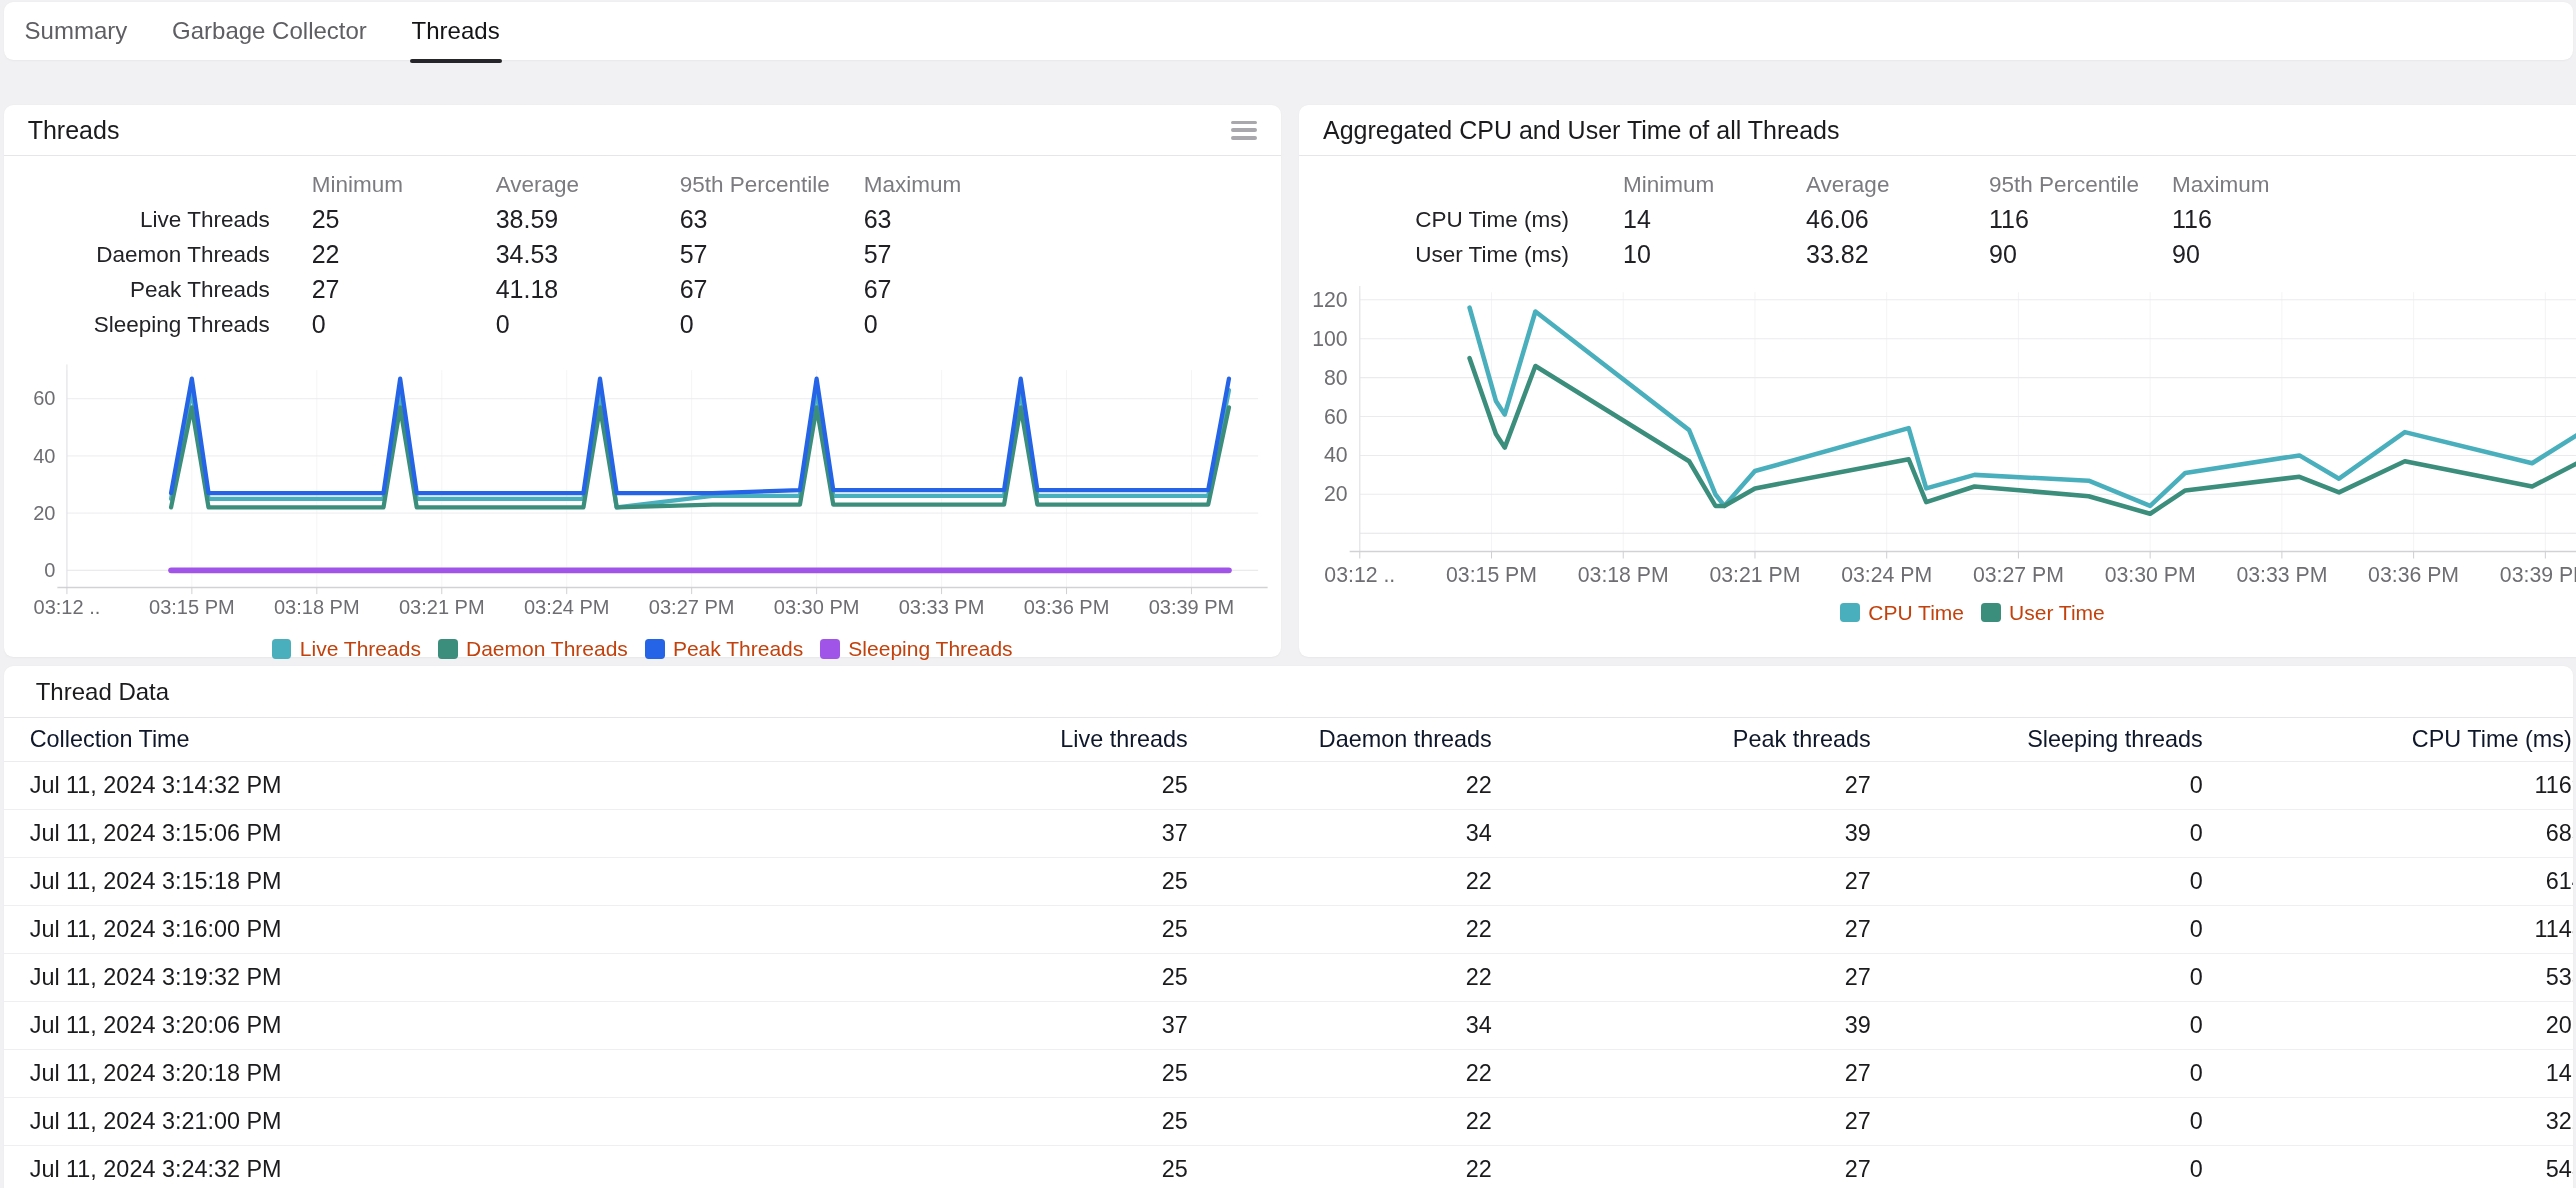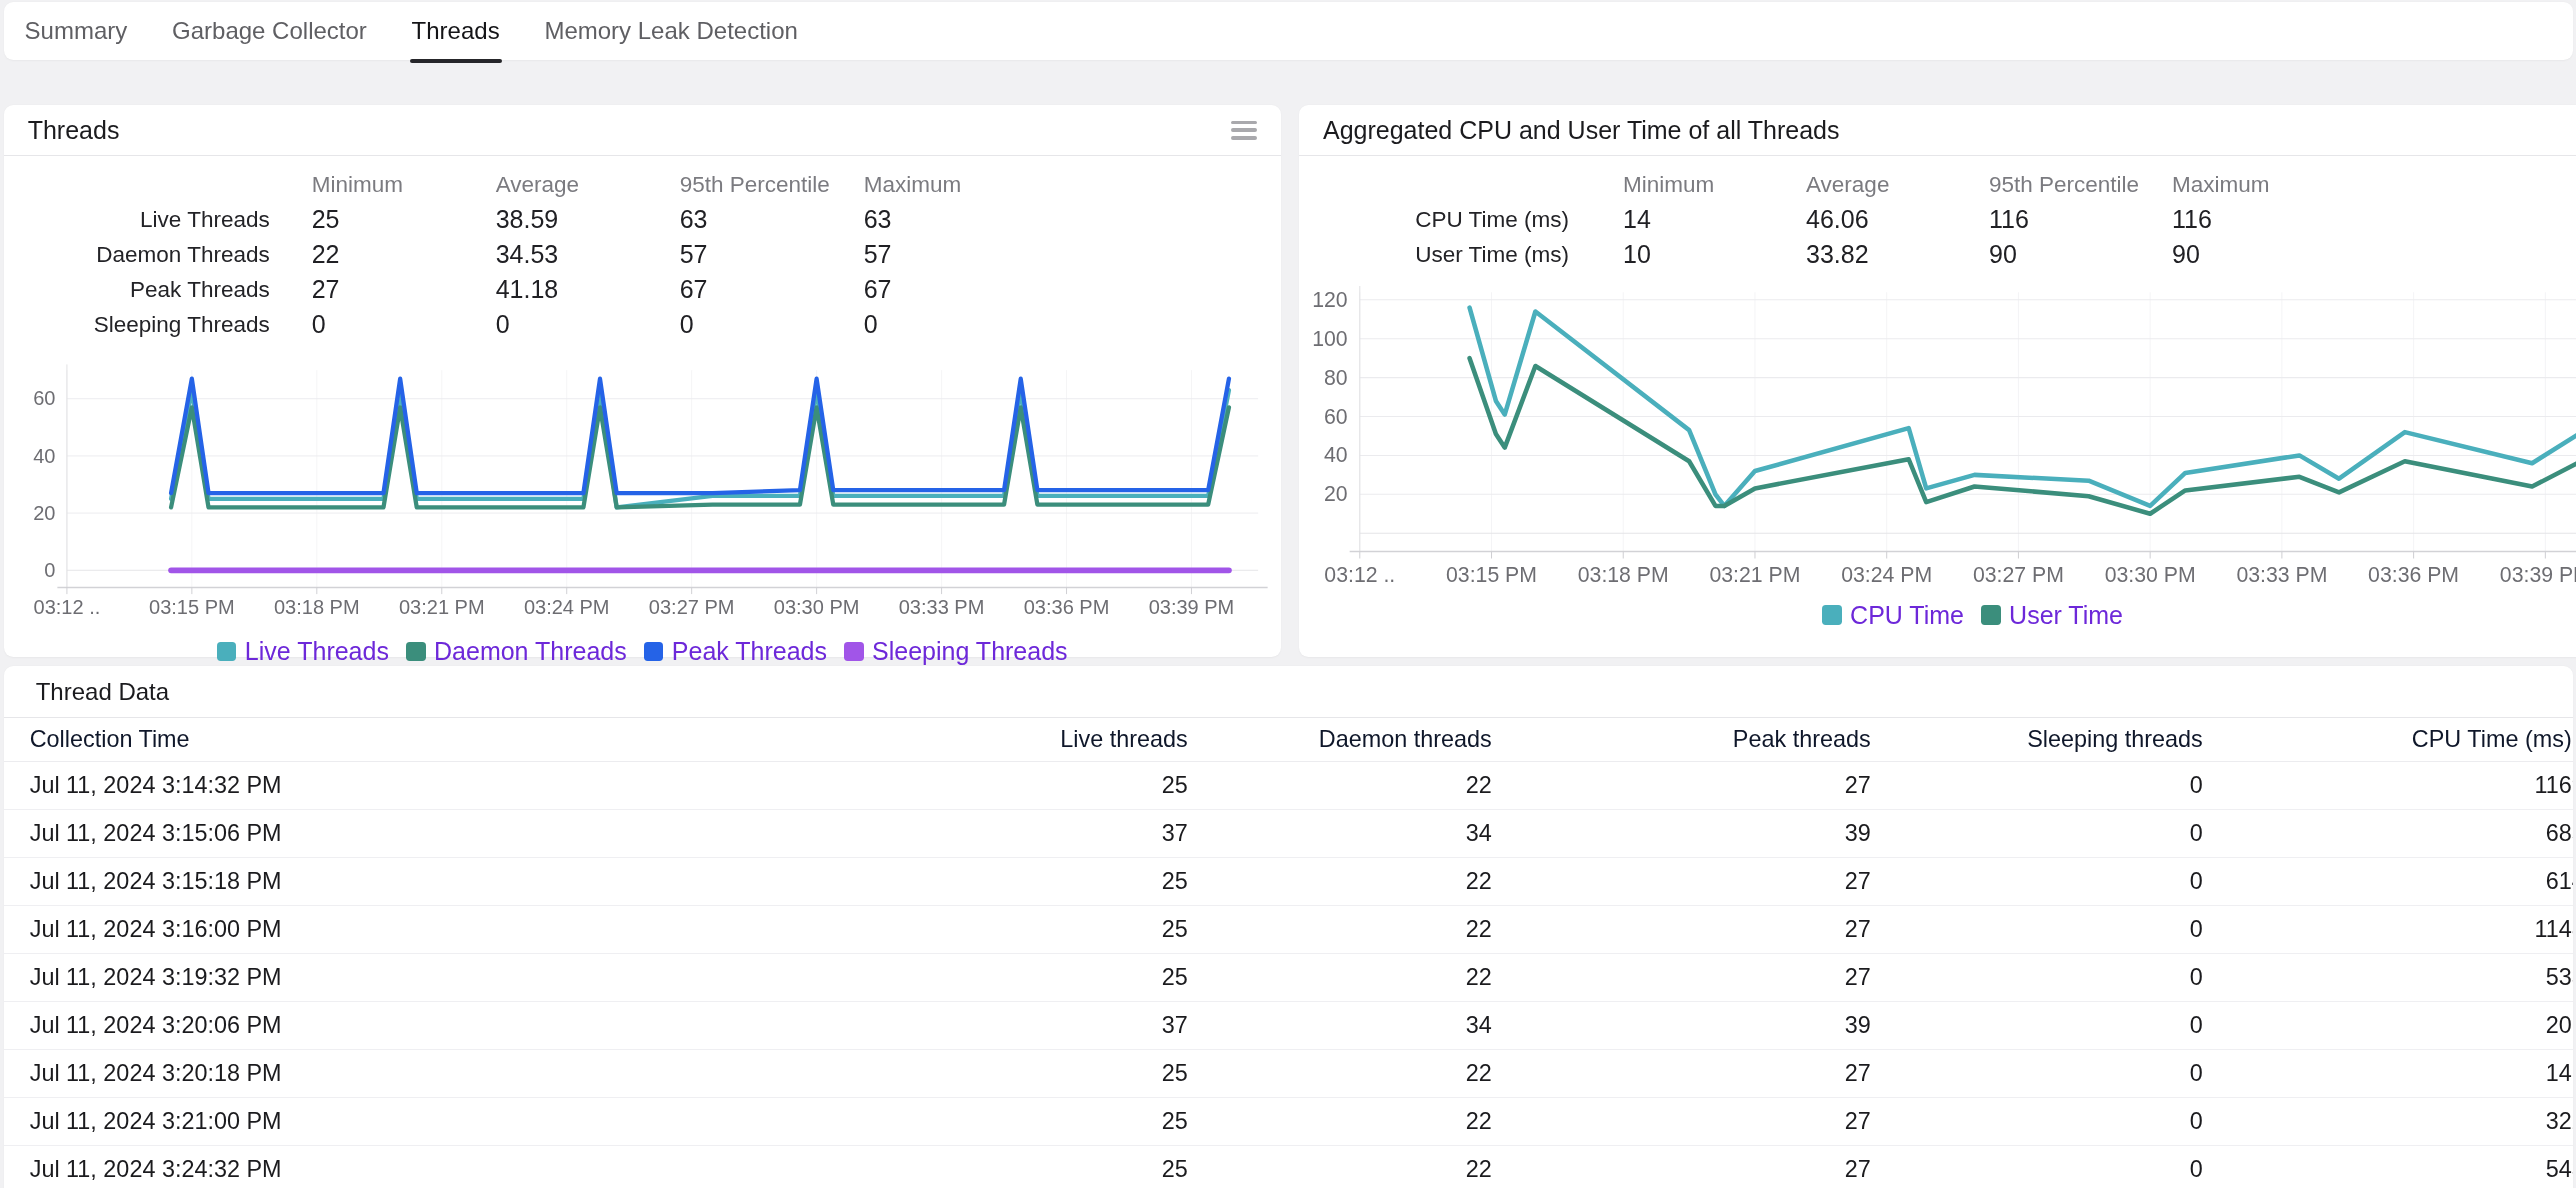--- a/index.html
+++ b/index.html
@@ -36,21 +36,21 @@
   .stats-row .val { font-size:25px; color:#202024; }
 
   .chart-wrap { margin-top:7.5px; }
   #panel-threads .chart-wrap { margin-top:11.2px; }
   svg.chart { display:block; width:100%; }
   svg.chart text { font-family:"Liberation Sans","DejaVu Sans",sans-serif; font-size:21px; fill:#6d6d72; }
 
   .legend { display:flex; justify-content:center; align-items:center; gap:17px; margin-top:13px; }
   .legend-item { display:flex; align-items:center; gap:8.4px; cursor:pointer; }
   .legend-swatch { width:19.7px; height:19.7px; border-radius:3.7px; }
-  .legend-label { font-size:25px; color:#6d28d9; }
+  .legend-label { font-size:21px; color:#c2410c; }
 
   
   #panel-table { left:3.7px; top:666px; width:2569px; height:562px; }
   .table-title-bar { height:52px; display:flex; align-items:center; padding:0 32px;
     border-bottom:0.9px solid #e6e6e9; }
   .table-title { font-size:24px; color:#1b1b1e; }
   table#thread-table { width:2569px; border-collapse:collapse; table-layout:fixed; }
   #thread-table th { height:43px; font-weight:normal; font-size:23.4px; color:#0f172a;
     border-bottom:0.9px solid #ececef; }
   #thread-table td { height:48px; font-size:23.4px; color:#1b1b1e; border-bottom:0.9px solid #efeff2; }
@@ -58,21 +58,20 @@
   #thread-table th:first-child, #thread-table td:first-child { text-align:left; padding-left:26px; }
   #thread-table th:last-child,  #thread-table td:last-child  { padding-right:45px; }
 </style>
 </head>
 <body>
 
 <nav id="tabbar" class="card">
     <div class="tab">Summary</div>
     <div class="tab">Garbage Collector</div>
     <div class="tab active">Threads</div>
-    <div class="tab">Memory Leak Detection</div>
   </nav>
 
 <section id="panel-threads" class="card">
   <div class="panel-header">
     <div class="panel-title">Threads</div>
     <div class="menu-icon">
         <span></span>
         <span></span>
         <span></span>
       </div>

